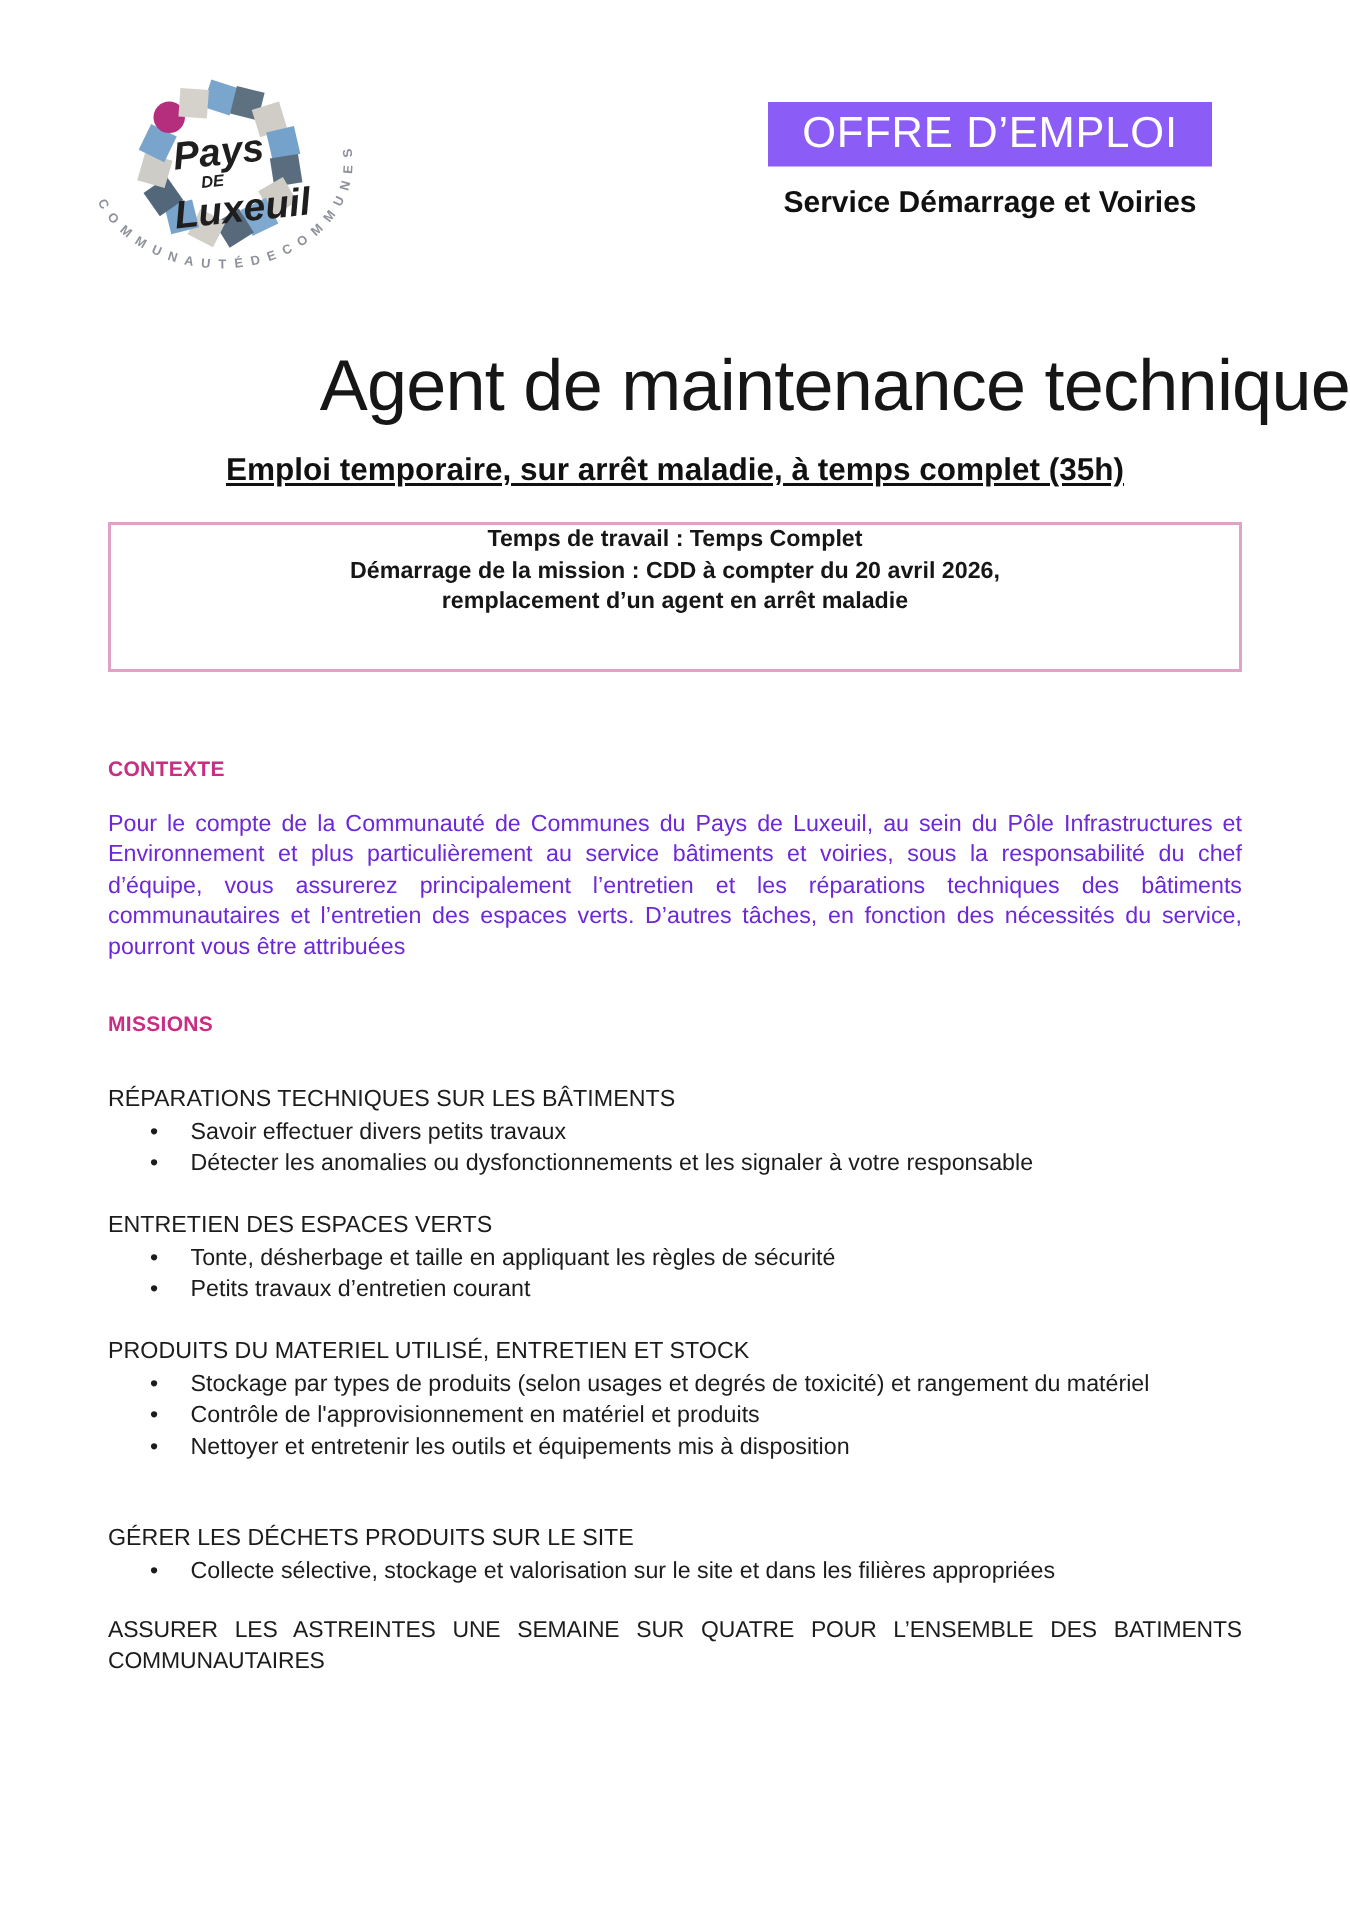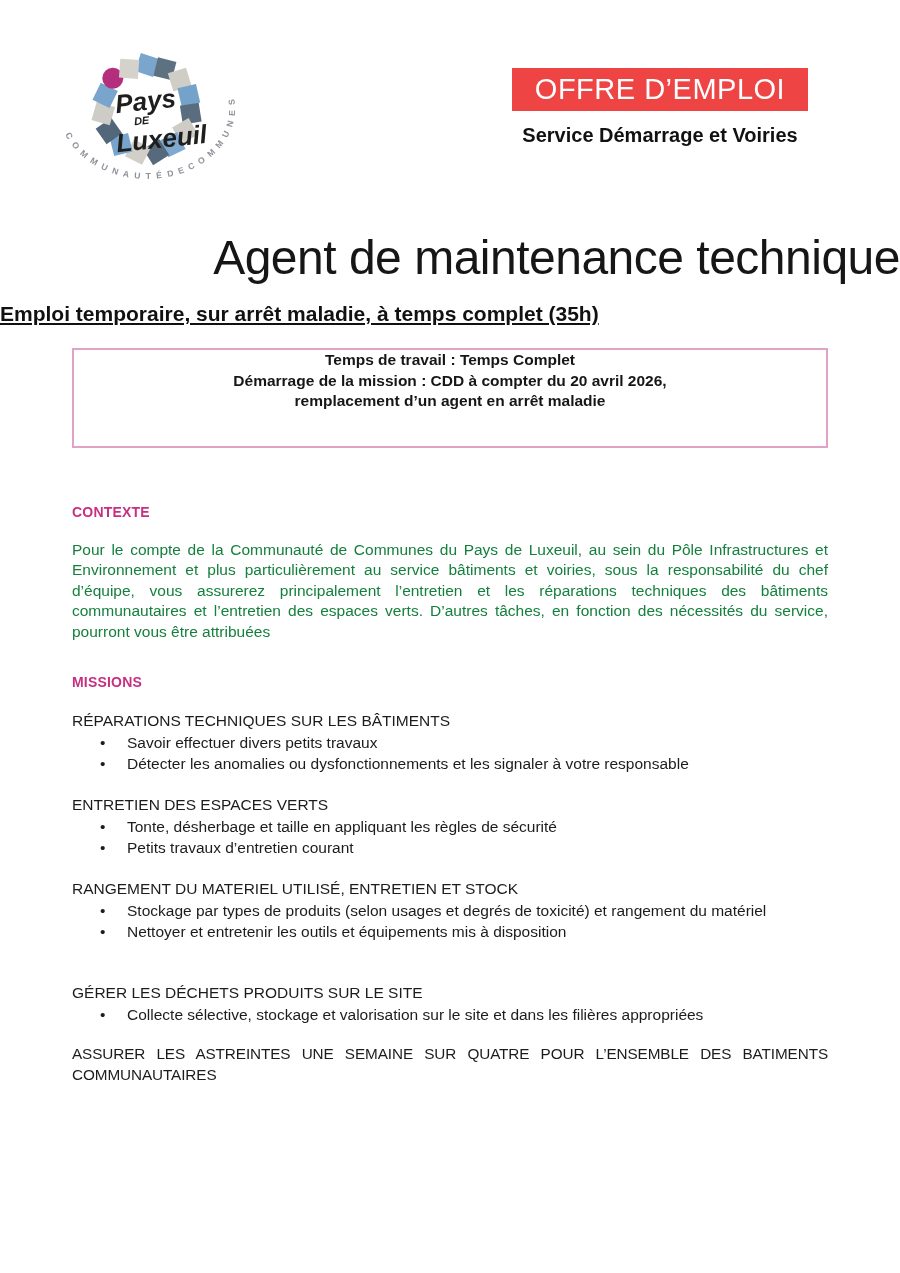--- a/index.html
+++ b/index.html
@@ -7,60 +7,60 @@
   body { font-family:"Liberation Sans", sans-serif; color:#1c1c1c; }
   .page {
     position:relative; width:900px; height:1273px; margin:0 auto;
     background:#ffffff; overflow:hidden;
   }
 
   
   .logo { position:absolute; left:62px; top:44px; width:210px; height:155px; }
   .banner {
     position:absolute; left:512px; top:68px; width:296px; height:43px;
-    background:#ef4444; color:#ffffff; font-size:29px; font-weight:400;
+    background:#8b5cf6; color:#ffffff; font-size:29px; font-weight:400;
     letter-spacing:0.5px; text-align:center; line-height:43px;
   }
   .service {
     position:absolute; left:460px; top:124px; width:400px;
     text-align:center; font-size:20px; font-weight:700; color:#111;
   }
 
   
   .title {
     position:absolute; left:0; top:230px; width:900px; text-align:right;
     font-size:48px; font-weight:400; color:#161616; letter-spacing:-0.5px;
   }
   .subtitle {
-    position:absolute; left:0; top:302px; width:900px; 
+    position:absolute; left:0; top:302px; width:900px; text-align:center;
     font-size:21px; font-weight:700; text-decoration:underline; color:#111;
   }
 
   
   .infobox {
     position:absolute; left:72px; top:348px; width:756px; height:100px;
     border:2px solid #e0a3c6; text-align:center;
   }
   .infobox div { font-size:15.5px; font-weight:700; line-height:20.5px; color:#161616; }
 
   
   .sec-h {
     position:absolute; left:72px; font-size:14px; font-weight:700;
     color:#c72f82; letter-spacing:0.2px;
   }
   .h-contexte { top:504px; }
   .h-missions { top:674px; }
   .contexte-p {
     position:absolute; left:72px; top:540px; width:756px;
-    font-size:15.5px; line-height:20.4px; text-align:justify; color:#15803d;
+    font-size:15.5px; line-height:20.4px; text-align:justify; color:#6d28d9;
   }
   .missions-body { position:absolute; left:72px; top:710px; width:756px; font-size:15.5px; color:#1c1c1c; }
   .mgroup-title { font-size:15.5px; line-height:21px; font-weight:400; }
   .mgroup { margin-top:20px; }
-  .mgroup.first { margin-top:0; }
+  .mgroup.first { margin-top:12px; }
   .mgroup.gap-lg { margin-top:40px; }
   ul.bullets { list-style:none; margin-top:1px; }
   ul.bullets li {
     position:relative; padding-left:55px; line-height:21px; font-size:15.5px;
   }
   ul.bullets li::before {
     content:"\2022"; position:absolute; left:28px; top:0; font-size:15.5px;
   }
   .missions-footer {
     margin-top:19px; font-size:15.3px; line-height:20.5px;
@@ -133,23 +133,24 @@
 
     <div class="mgroup">
       <div class="mgroup-title">ENTRETIEN DES ESPACES VERTS</div>
       <ul class="bullets">
         <li>Tonte, désherbage et taille en appliquant les règles de sécurité</li>
         <li>Petits travaux d’entretien courant</li>
       </ul>
     </div>
 
     <div class="mgroup">
-      <div class="mgroup-title">RANGEMENT DU MATERIEL UTILISÉ, ENTRETIEN ET STOCK</div>
+      <div class="mgroup-title">PRODUITS DU MATERIEL UTILISÉ, ENTRETIEN ET STOCK</div>
       <ul class="bullets">
         <li>Stockage par types de produits (selon usages et degrés de toxicité) et rangement du matériel</li>
+        <li>Contrôle de l'approvisionnement en matériel et produits</li>
         <li>Nettoyer et entretenir les outils et équipements mis à disposition</li>
       </ul>
     </div>
 
     <div class="mgroup gap-lg">
       <div class="mgroup-title">GÉRER LES DÉCHETS PRODUITS SUR LE SITE</div>
       <ul class="bullets">
         <li>Collecte sélective, stockage et valorisation sur le site et dans les filières appropriées</li>
       </ul>
     </div>

